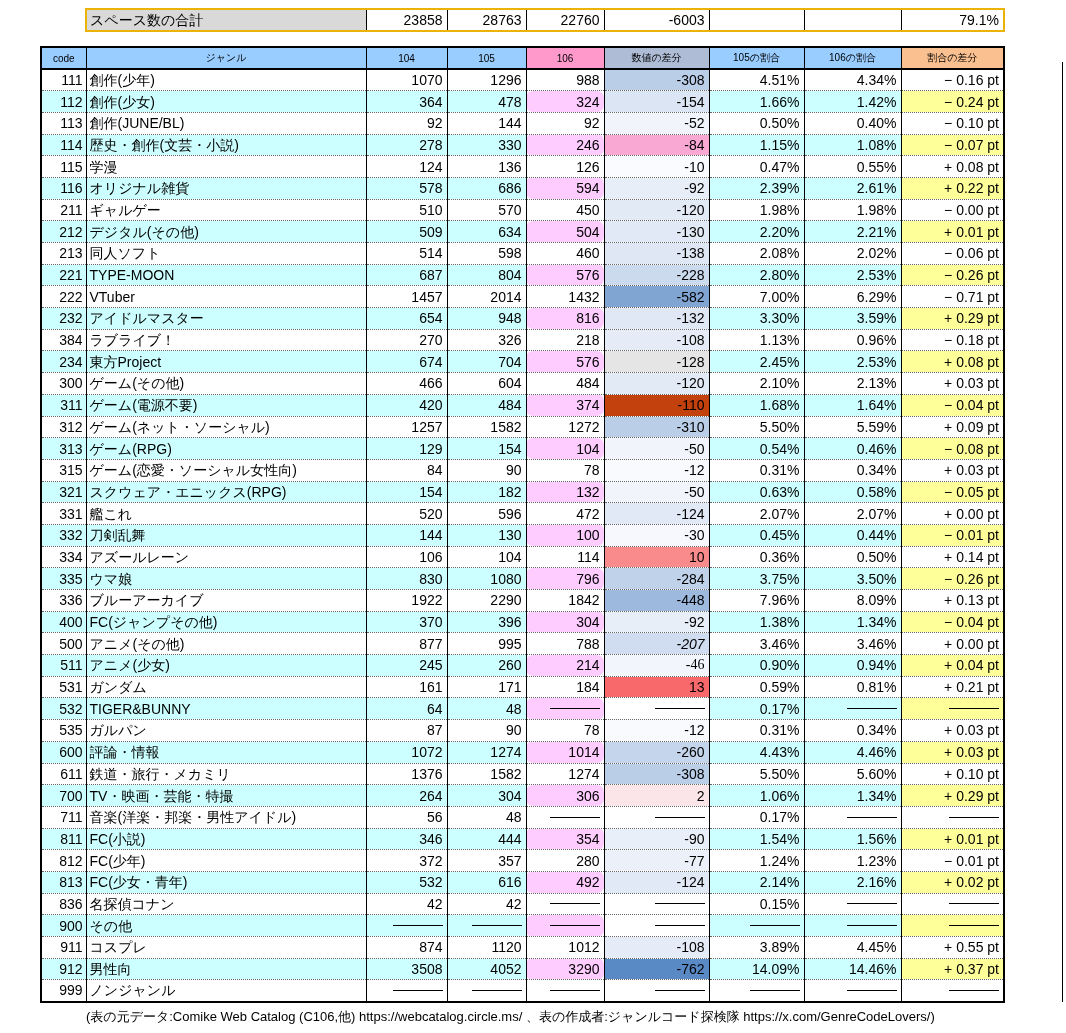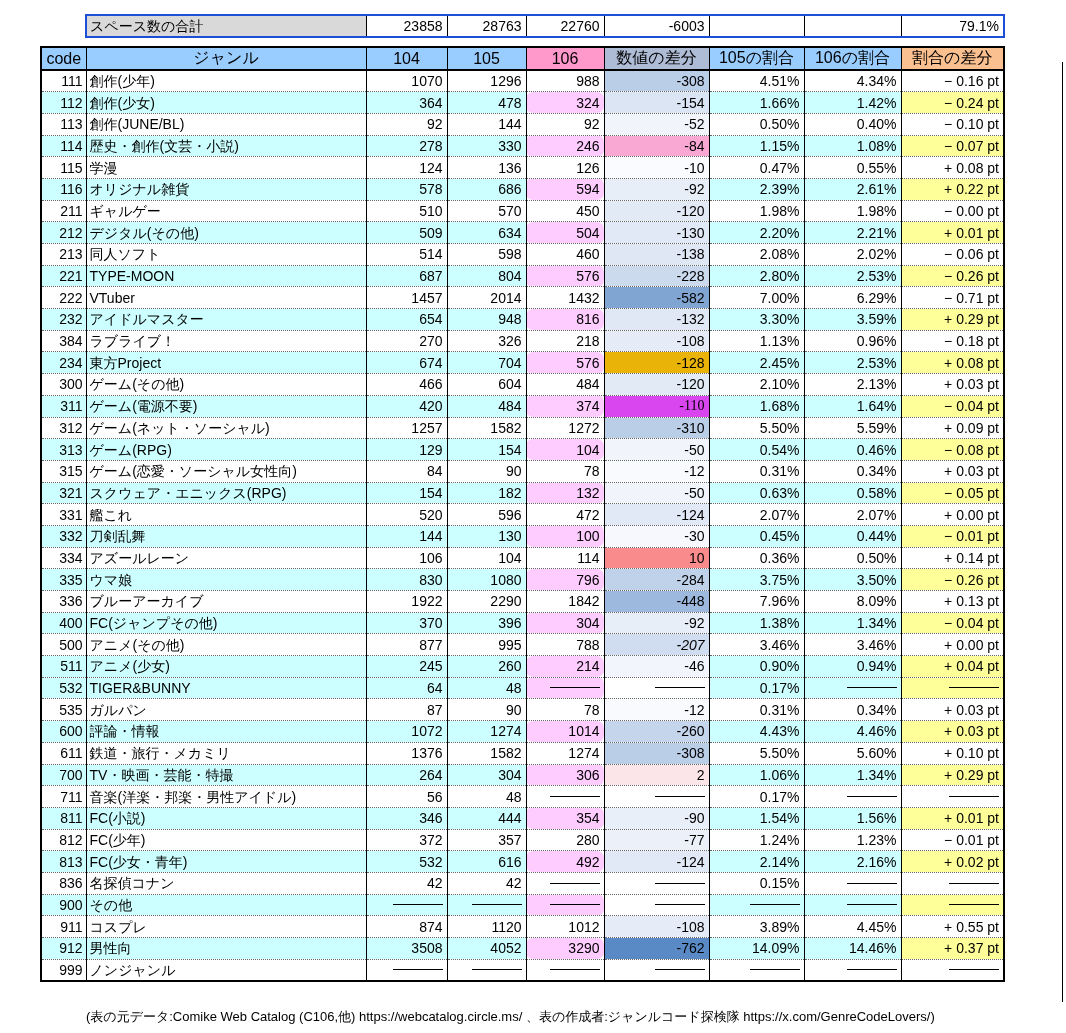--- a/index.html
+++ b/index.html
@@ -6,32 +6,32 @@
   html, body { margin: 0; padding: 0; }
   body {
     width: 1066px; height: 1033px; background: #fff;
     font-family: "Liberation Sans", sans-serif; color: #000;
   }
   .sheet { position: relative; width: 1066px; height: 1033px; overflow: hidden; background: #fff; }
 
   table { border-collapse: collapse; table-layout: fixed; }
 
   
-  #summary-table { position: absolute; left: 85px; top: 14px; width: 918px; border: 2px solid #1d4ed8; padding-left: 9px; }
+  #summary-table { position: absolute; left: 85px; top: 8px; width: 918px; border: 2px solid #eab308; padding-left: 9px; }
   #summary-table td {
     border: 1px solid #000; height: 22px; font-size: 14px;
     padding: 0 4px 0 3px; overflow: hidden; white-space: nowrap; line-height: 1;
   }
   .sum-label { background: var(--summary-gray); text-align: left; }
 
   
   #main-table { position: absolute; left: 40px; top: 46px; width: 963px; border: 2px solid #000; }
   #main-table th {
     border: 1px solid #000; border-bottom: 2px solid #000; height: 22px;
-    font-weight: normal; font-size: 16px; text-align: center;
+    font-weight: normal; font-size: 10px; text-align: center;
     padding: 0; overflow: hidden; white-space: nowrap;
   }
   #main-table td {
     border-left: 1px solid #000; border-right: 1px solid #000;
     border-top: 1px dotted #666; height: 21.7px; font-size: 14px;
     padding: 0 4px 0 3px; overflow: hidden; white-space: nowrap; line-height: 1;
   }
   #main-table tbody tr:first-child td { border-top: none; }
 
   .num   { text-align: right; }
@@ -257,21 +257,21 @@
           <td class="num">1.13%</td>
           <td class="num">0.96%</td>
           <td class="num rdiff">− 0.18 pt</td>
         </tr>
         <tr class="alt">
           <td class="code">234</td>
           <td class="genre">東方Project</td>
           <td class="num">674</td>
           <td class="num">704</td>
           <td class="num c106">576</td>
-          <td class="num diff" style="background: #eab308; margin-top: 24px;">-128</td>
+          <td class="num diff" style="background: #e5e5e5; margin-top: 24px;">-128</td>
           <td class="num">2.45%</td>
           <td class="num">2.53%</td>
           <td class="num rdiff">+ 0.08 pt</td>
         </tr>
         <tr>
           <td class="code">300</td>
           <td class="genre">ゲーム(その他)</td>
           <td class="num">466</td>
           <td class="num">604</td>
           <td class="num c106">484</td>
@@ -279,21 +279,21 @@
           <td class="num">2.10%</td>
           <td class="num">2.13%</td>
           <td class="num rdiff">+ 0.03 pt</td>
         </tr>
         <tr class="alt">
           <td class="code">311</td>
           <td class="genre">ゲーム(電源不要)</td>
           <td class="num">420</td>
           <td class="num">484</td>
           <td class="num c106">374</td>
-          <td class="num diff" style="background: #d946ef; font-family: Liberation Serif, serif;">-110</td>
+          <td class="num diff" style="background: #c2410c;">-110</td>
           <td class="num">1.68%</td>
           <td class="num">1.64%</td>
           <td class="num rdiff">− 0.04 pt</td>
         </tr>
         <tr>
           <td class="code">312</td>
           <td class="genre">ゲーム(ネット・ソーシャル)</td>
           <td class="num">1257</td>
           <td class="num">1582</td>
           <td class="num c106">1272</td>
@@ -411,24 +411,35 @@
           <td class="num">3.46%</td>
           <td class="num">3.46%</td>
           <td class="num rdiff">+ 0.00 pt</td>
         </tr>
         <tr class="alt">
           <td class="code">511</td>
           <td class="genre">アニメ(少女)</td>
           <td class="num">245</td>
           <td class="num">260</td>
           <td class="num c106">214</td>
-          <td class="num diff" style="background: rgb(242, 245, 252);">-46</td>
+          <td class="num diff" style="background: rgb(242, 245, 252); font-family: Liberation Serif, serif;">-46</td>
           <td class="num">0.90%</td>
           <td class="num">0.94%</td>
           <td class="num rdiff">+ 0.04 pt</td>
+        </tr>
+        <tr>
+          <td class="code">531</td>
+          <td class="genre">ガンダム</td>
+          <td class="num">161</td>
+          <td class="num">171</td>
+          <td class="num c106">184</td>
+          <td class="num diff" style="background: rgb(248, 105, 107);">13</td>
+          <td class="num">0.59%</td>
+          <td class="num">0.81%</td>
+          <td class="num rdiff">+ 0.21 pt</td>
         </tr>
         <tr class="alt">
           <td class="code">532</td>
           <td class="genre">TIGER&amp;BUNNY</td>
           <td class="num">64</td>
           <td class="num">48</td>
           <td class="num c106"><span class="dash"></span></td>
           <td class="num diff" style="background: rgb(255, 255, 255);"><span class="dash"></span></td>
           <td class="num">0.17%</td>
           <td class="num"><span class="dash"></span></td>

